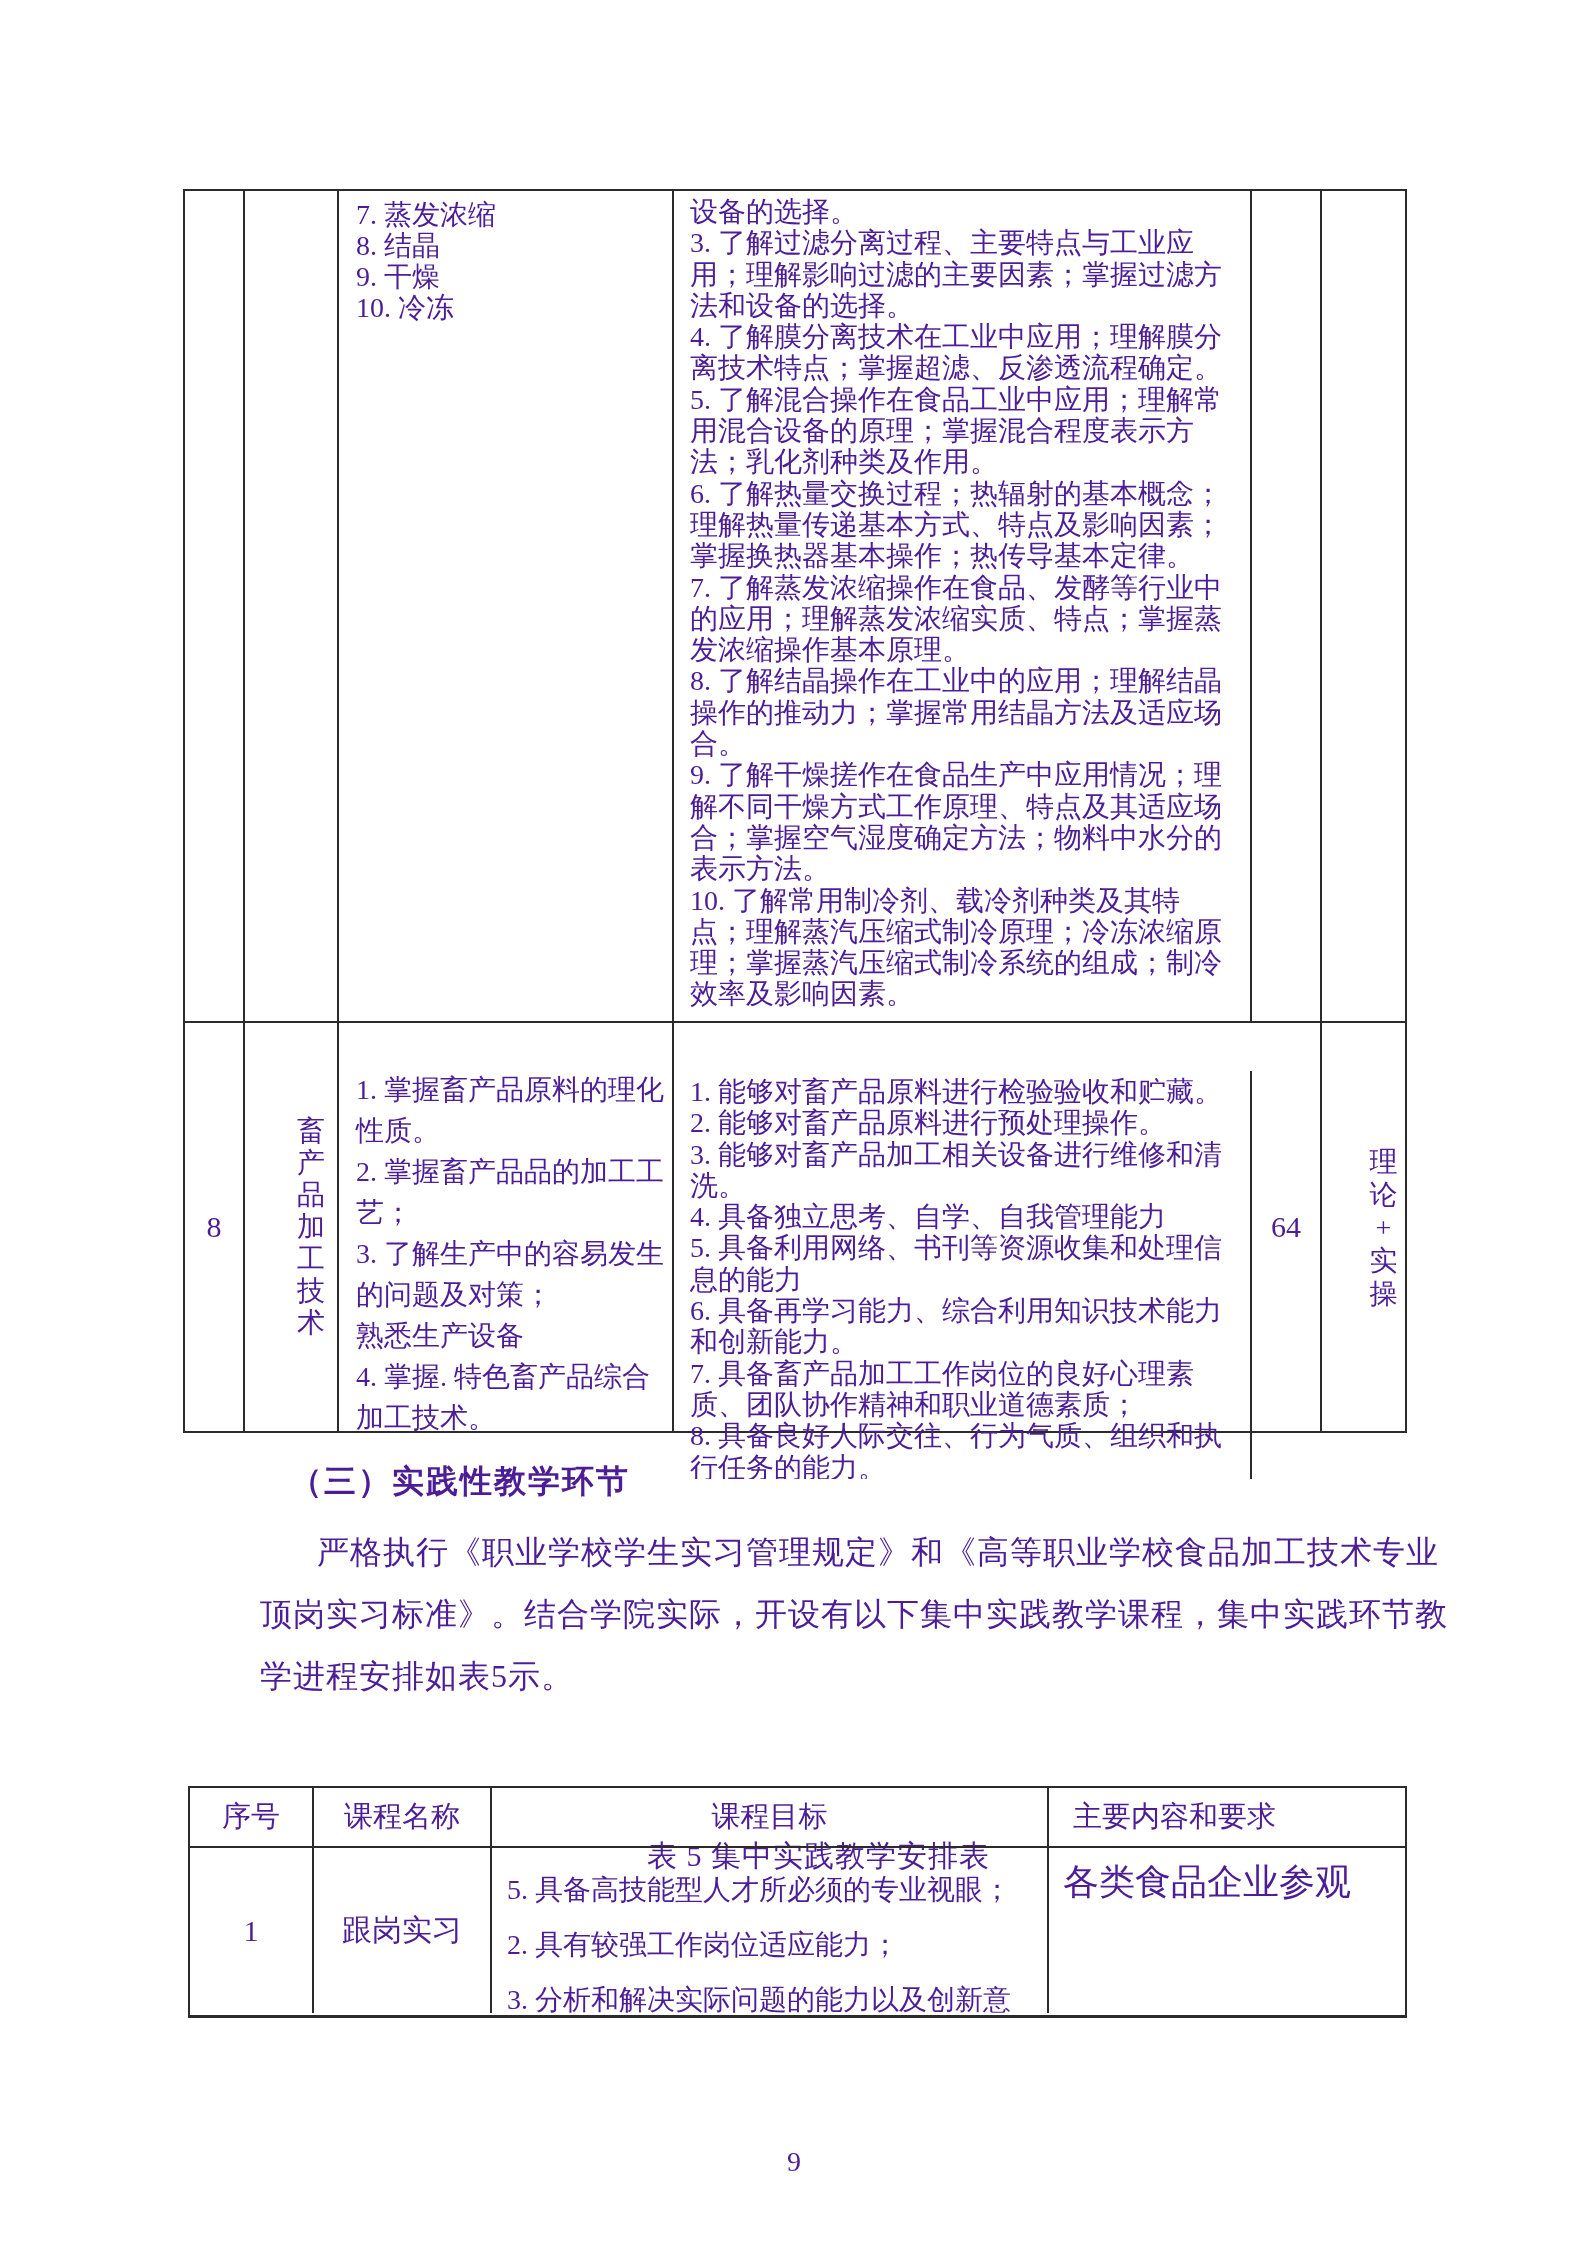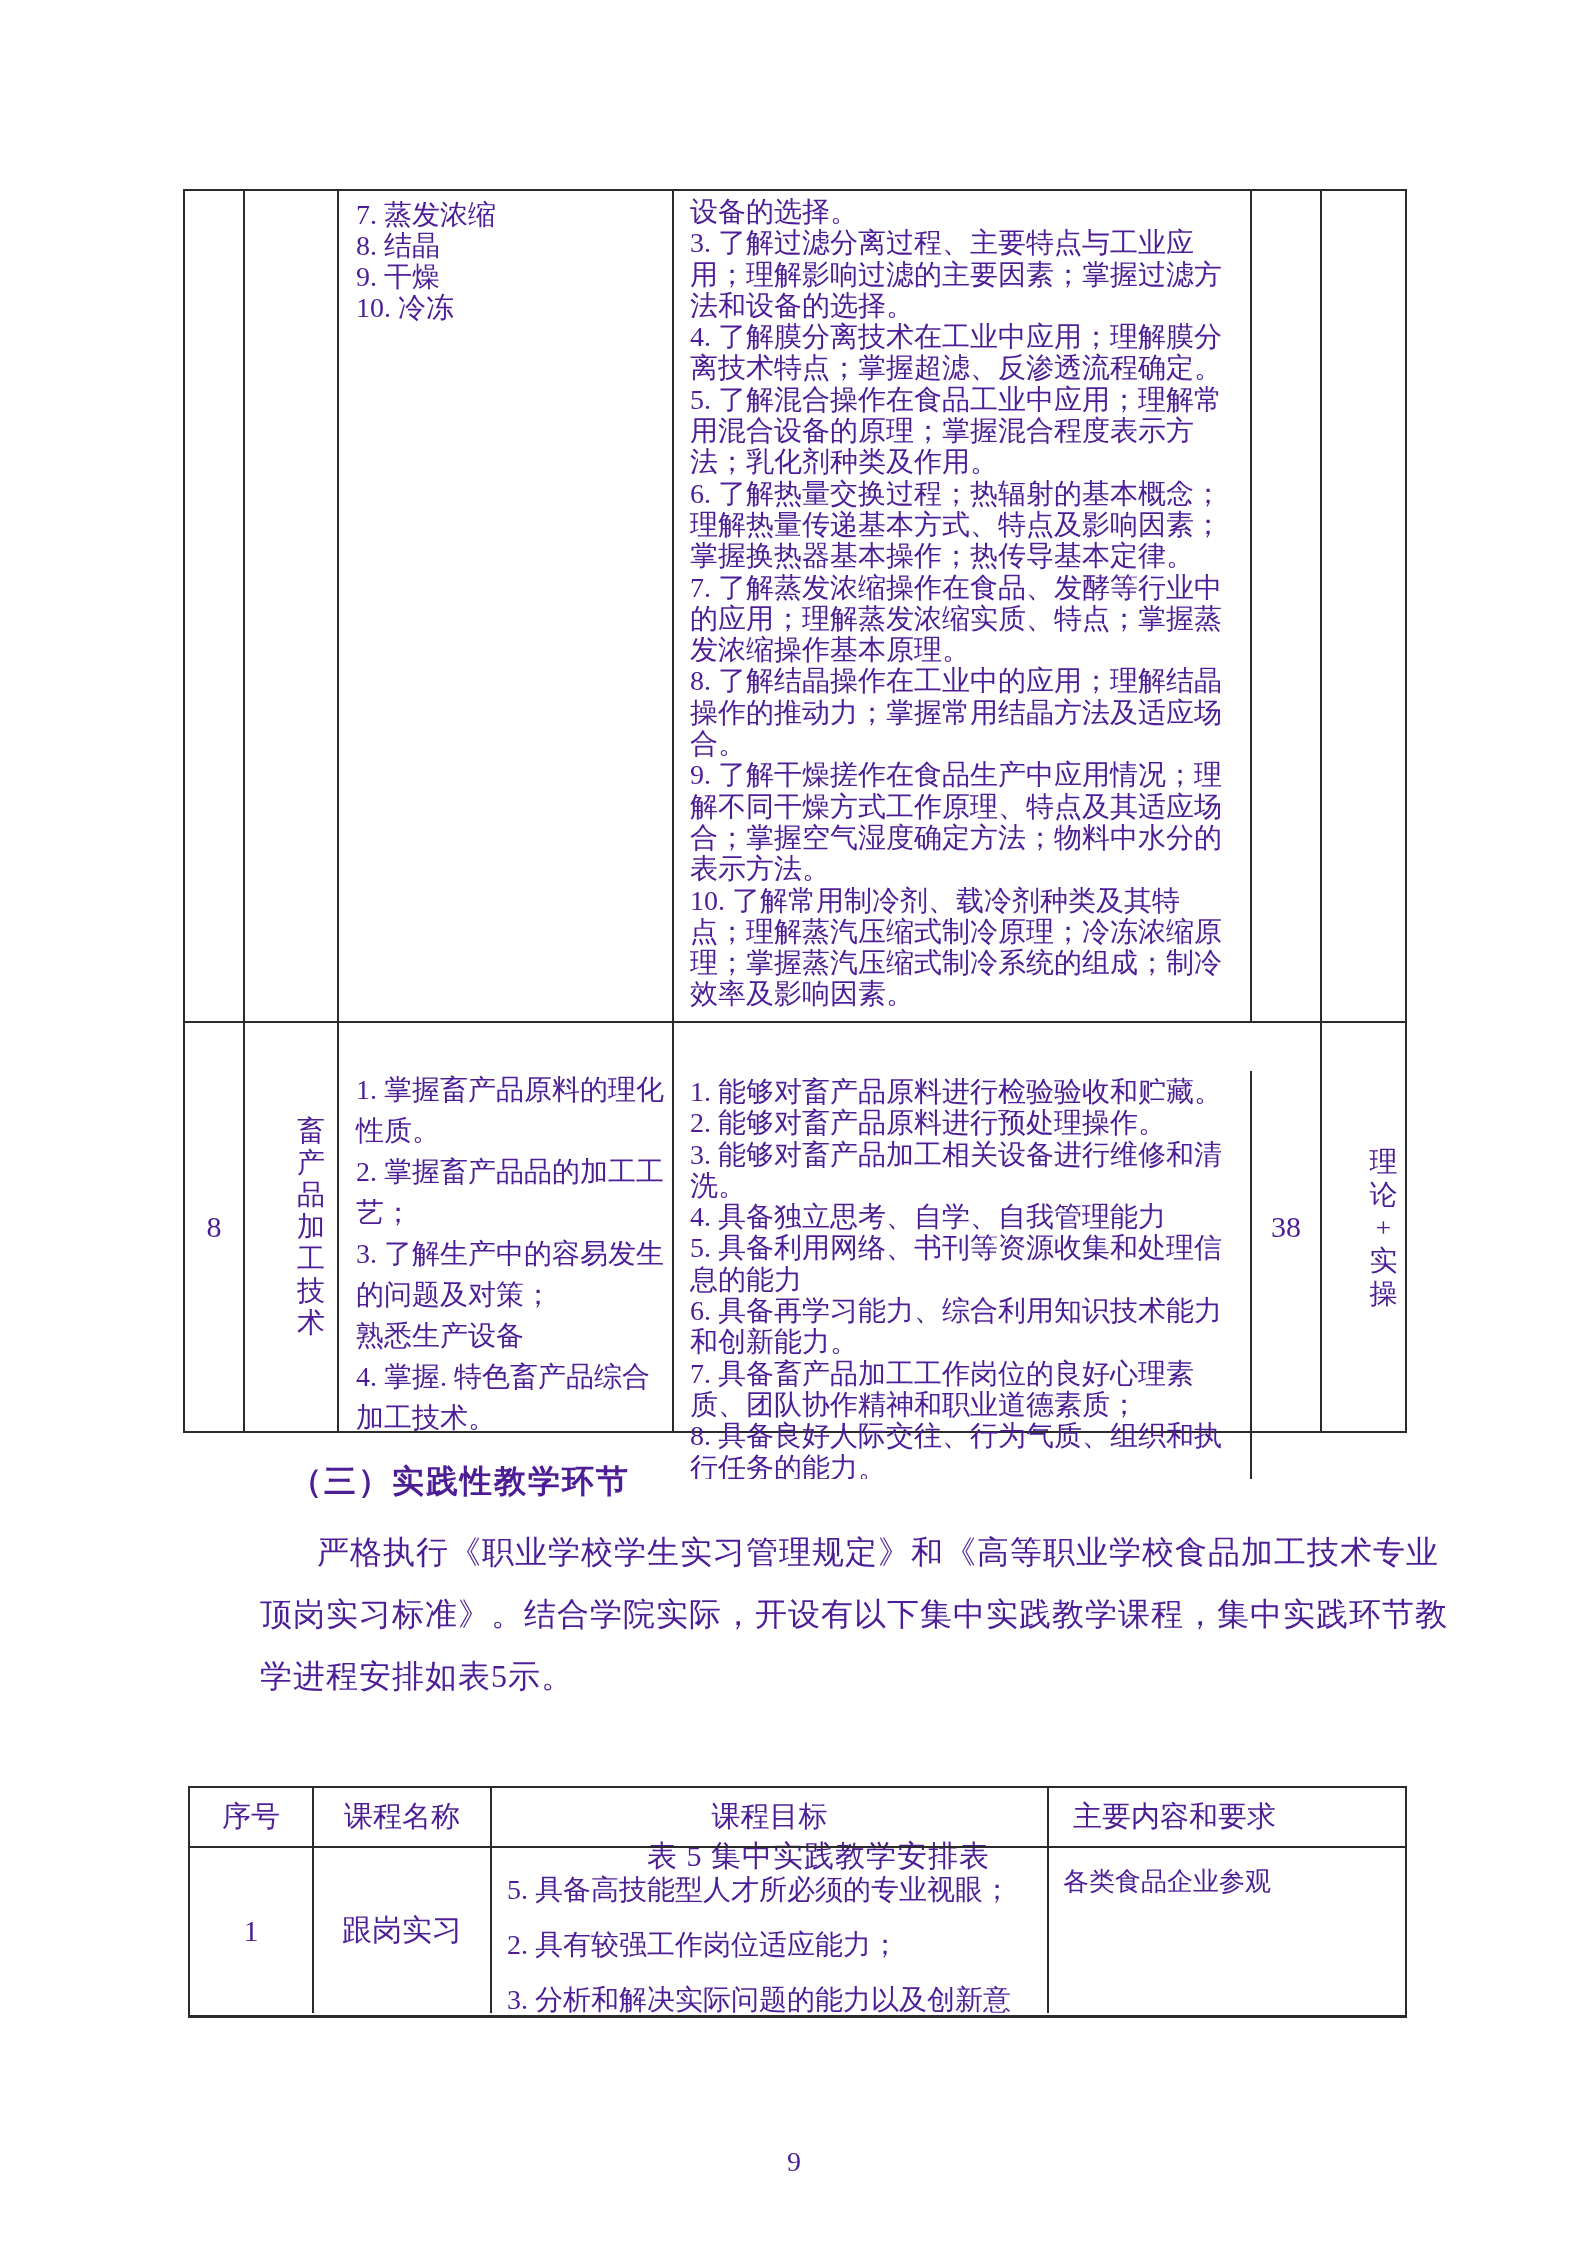--- a/index.html
+++ b/index.html
@@ -25,21 +25,21 @@
   .tt-obj{padding:46px 4px 0 17px;line-height:41px;font-size:28px;}
   .tt-name{line-height:32px;font-size:28px;}
   .tt-mode{line-height:33px;font-size:28px;}
   
   .heading{font-size:32px;font-weight:bold;letter-spacing:2px;}
   .para{font-size:32px;line-height:62px;text-indent:57px;letter-spacing:1px;}
   .caption{font-size:30px;letter-spacing:1px;}
   
   .hdr{font-size:29px;}
   .bt-obj{padding:14px 4px 0 15px;line-height:55px;font-size:28px;}
-  .bt-content{padding:14px 4px 0 14px;line-height:40px;font-size:26px;}
+  .bt-content{padding:14px 4px 0 14px;line-height:40px;font-size:36px;}
   .pageno{width:100%;text-align:center;font-size:28px;}
 </style>
 </head>
 <body>
 
 <div id="page">
 
   <div class="tbl" style="left:183px;top:189px;width:1224px;height:1244px;">
 
     <div class="cell" style="left:0px;top:0px;width:60px;height:832px;"></div>
@@ -97,21 +97,21 @@
 洗。
 4. 具备独立思考、自学、自我管理能力
 5. 具备利用网络、书刊等资源收集和处理信
 息的能力
 6. 具备再学习能力、综合利用知识技术能力
 和创新能力。
 7. 具备畜产品加工工作岗位的良好心理素
 质、团队协作精神和职业道德素质；
 8. 具备良好人际交往、行为气质、组织和执
 行任务的能力。</div>
-    <div class="cell noB cc f30" style="left:1067px;top:832px;width:70px;height:408px;">38</div>
+    <div class="cell noB cc f30" style="left:1067px;top:832px;width:70px;height:408px;">64</div>
     <div class="cell noB noR cc tt-mode lines" style="left:1137px;top:832px;width:83px;height:408px;">理论
 +
 实操</div>
   </div>
 
   <div class="abs heading" style="left:290px;top:1460px;">（三）实践性教学环节</div>
 
   <div class="abs para lines" style="left:220px;top:1521px;width:1200px;">严格执行《职业学校学生实习管理规定》和《高等职业学校食品加工技术专业
 顶岗实习标准》。结合学院实际，开设有以下集中实践教学课程，集中实践环节教
 学进程安排如表5示。</div>

